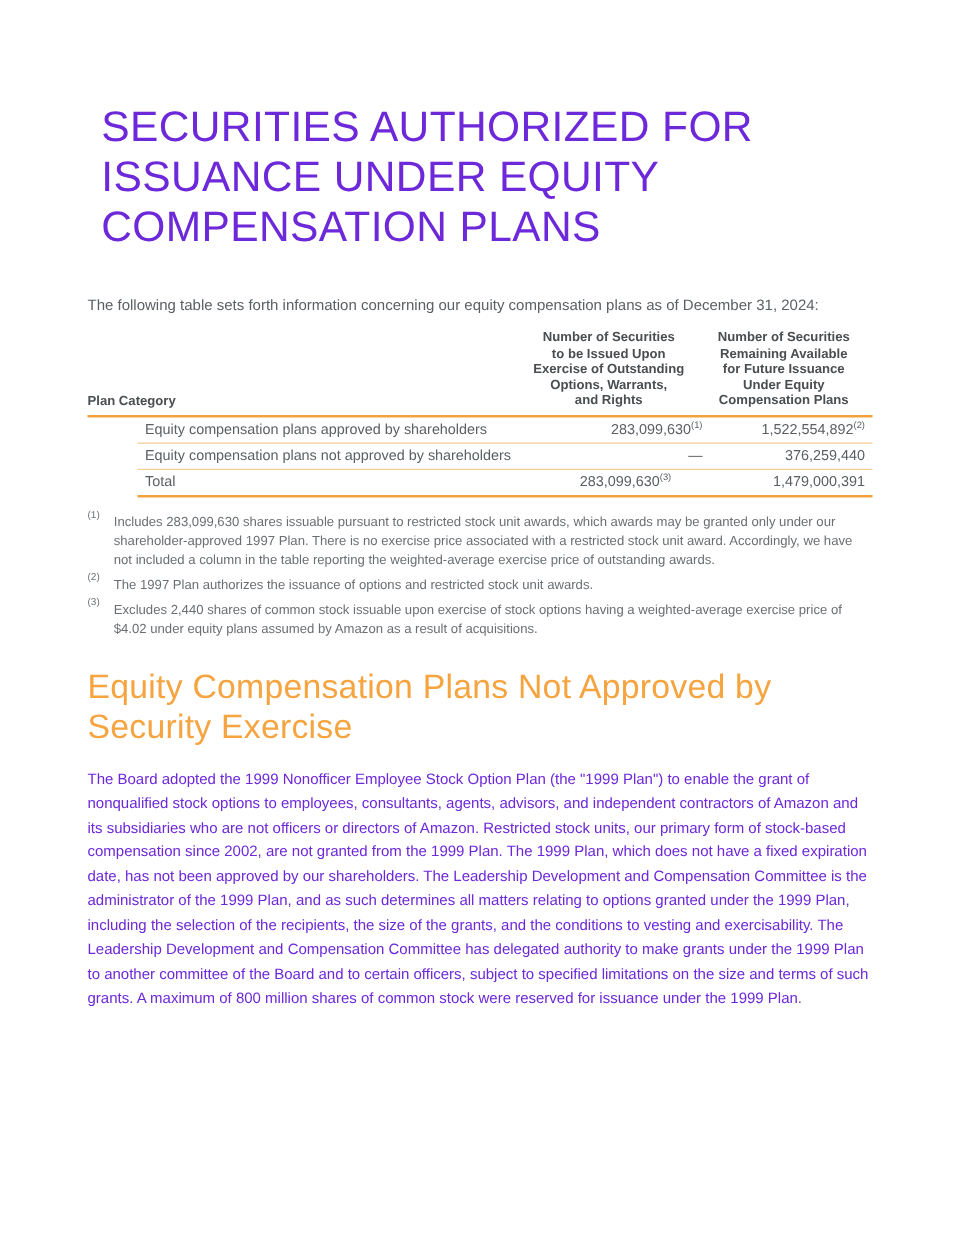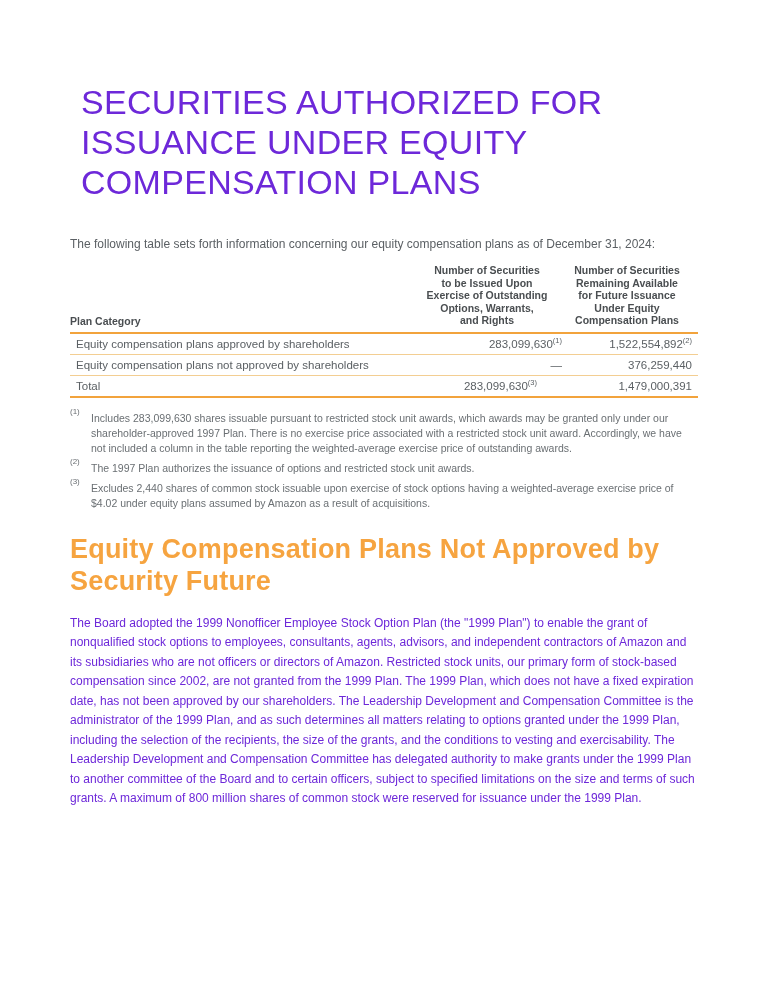--- a/index.html
+++ b/index.html
@@ -25,39 +25,39 @@
   .t-header { display:flex; align-items:flex-end; padding-bottom:5px;
               border-bottom:2px solid #f2a33c; }
   .t-header .c1 { flex:1; font-weight:bold; font-size:10.5px; color:#4a4e51; }
   .c2 { width:150px; }
   .c3 { width:136px; padding-right:6px; }
   .t-header .c2, .t-header .c3 {
     font-weight:bold; font-size:10.5px; line-height:12.5px; color:#4a4e51;
     text-align:center; white-space:pre-line;
   }
   .t-row { display:flex; align-items:center; padding:4px 0;
-           border-bottom:1px solid #f3ce92; font-size:11.5px; color:#5b6064; }
+           border-bottom:1px solid #f3ce92; font-size:11.5px; color:#5b6064;margin-left:40px; }
   .t-row:last-child { border-bottom:2.5px solid #f2a33c;gap:25px; }
   .t-row .c1 { flex:1; padding-left:6px; }
   .t-row .c2, .t-row .c3 { text-align:right; }
   .num sup, .fn-marker {
     font-size:7.5px; vertical-align:super; line-height:0; letter-spacing:0;
   }
 
   
   .footnotes { margin-top:13px; }
   .footnote { display:flex; margin-bottom:5px; font-size:10.5px;
               line-height:15px; color:#6a6f73; }
   .fn-marker { width:21px; flex:0 0 21px; font-size:8px;
                position:relative; top:1px; vertical-align:baseline; }
   .fn-text { flex:1; }
 
   
   .section-heading {
-    margin-top:22px; font-size:27px; line-height:32px; font-weight:700;
+    margin-top:22px; font-size:27px; line-height:32px; font-weight:400;
     color:#f6a440; letter-spacing:0.2px;
   }
   .section-heading span { display:block; }
 
   
   .section-body { margin-top:17px; font-size:12px; line-height:19.5px;
                   color:#6d28d9; }
 </style>
 </head>
 <body>
@@ -116,18 +116,18 @@
       <span class="fn-text">The 1997 Plan authorizes the issuance of options and restricted stock unit awards.</span>
     </div>
     <div class="footnote">
       <span class="fn-marker">(3)</span>
       <span class="fn-text">Excludes 2,440 shares of common stock issuable upon exercise of stock options having a weighted-average exercise price of $4.02 under equity plans assumed by Amazon as a result of acquisitions.</span>
     </div>
   </div>
 
   <h2 class="section-heading">
     <span>Equity Compensation Plans Not Approved by</span>
-    <span>Security Future</span>
+    <span>Security Exercise</span>
   </h2>
 
   <p class="section-body">The Board adopted the 1999 Nonofficer Employee Stock Option Plan (the "1999 Plan") to enable the grant of nonqualified stock options to employees, consultants, agents, advisors, and independent contractors of Amazon and its subsidiaries who are not officers or directors of Amazon. Restricted stock units, our primary form of stock-based compensation since 2002, are not granted from the 1999 Plan. The 1999 Plan, which does not have a fixed expiration date, has not been approved by our shareholders. The Leadership Development and Compensation Committee is the administrator of the 1999 Plan, and as such determines all matters relating to options granted under the 1999 Plan, including the selection of the recipients, the size of the grants, and the conditions to vesting and exercisability. The Leadership Development and Compensation Committee has delegated authority to make grants under the 1999 Plan to another committee of the Board and to certain officers, subject to specified limitations on the size and terms of such grants. A maximum of 800 million shares of common stock were reserved for issuance under the 1999 Plan.</p>
 
 </div>
 
 </body></html>

